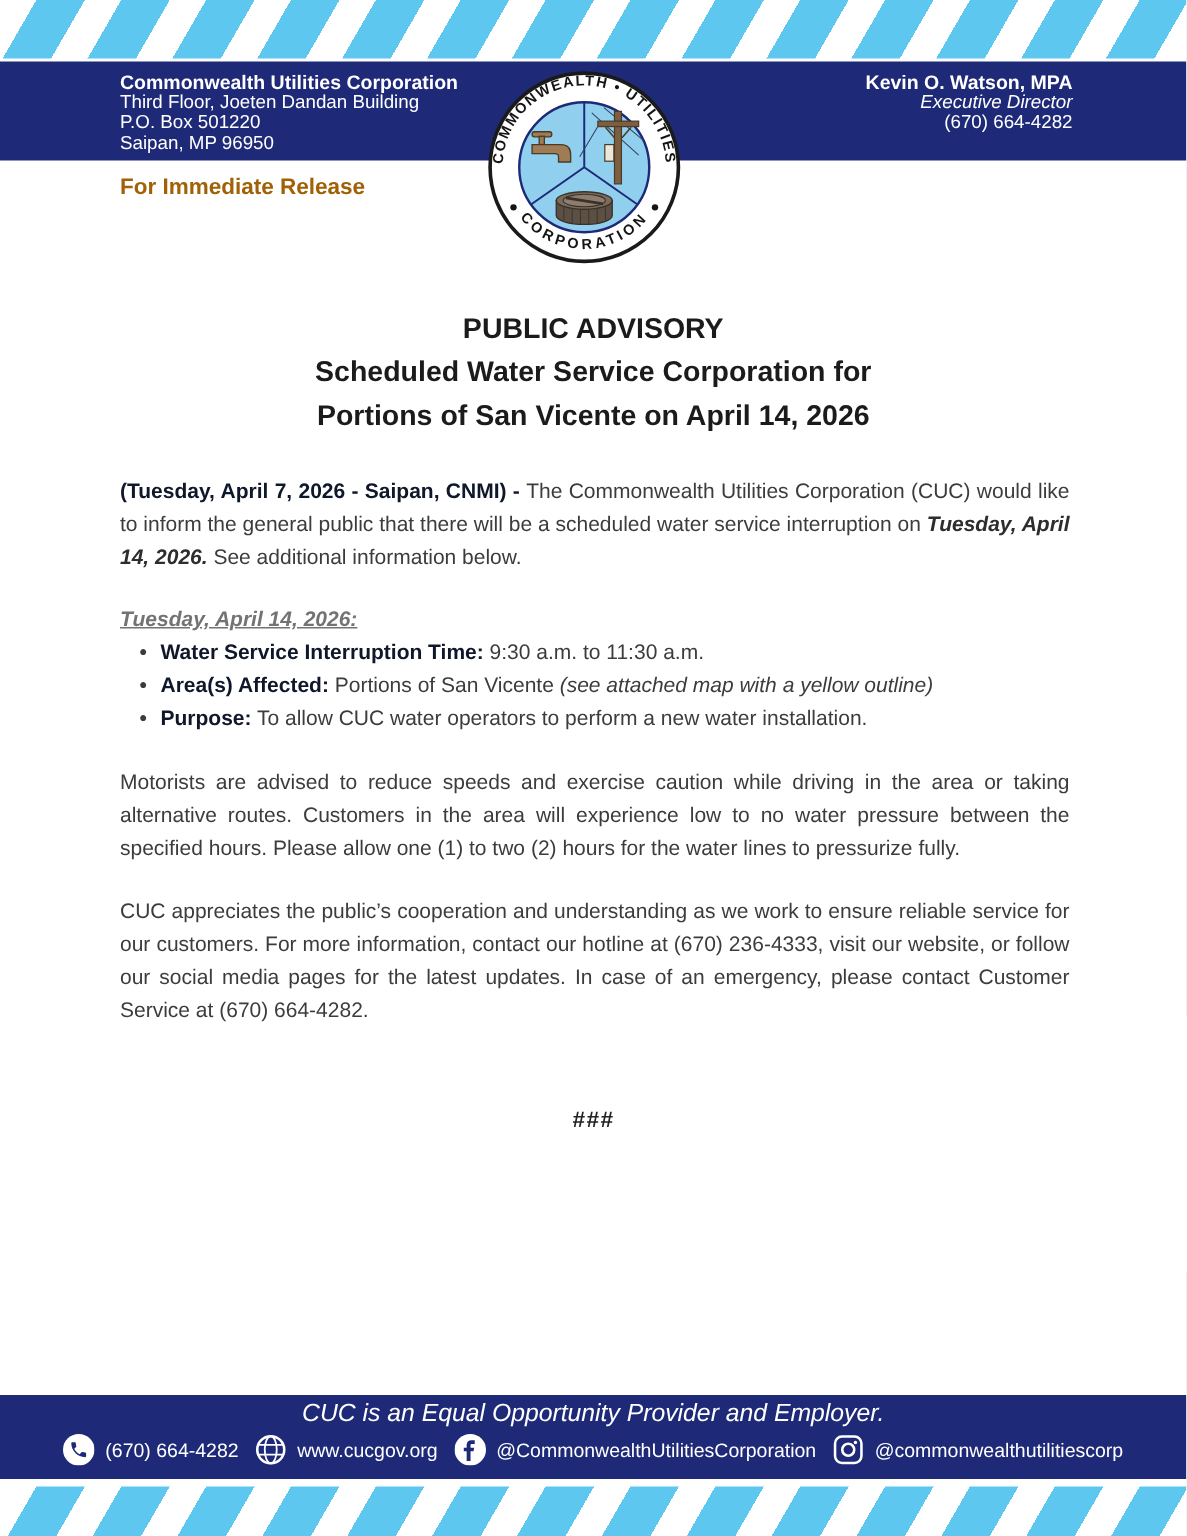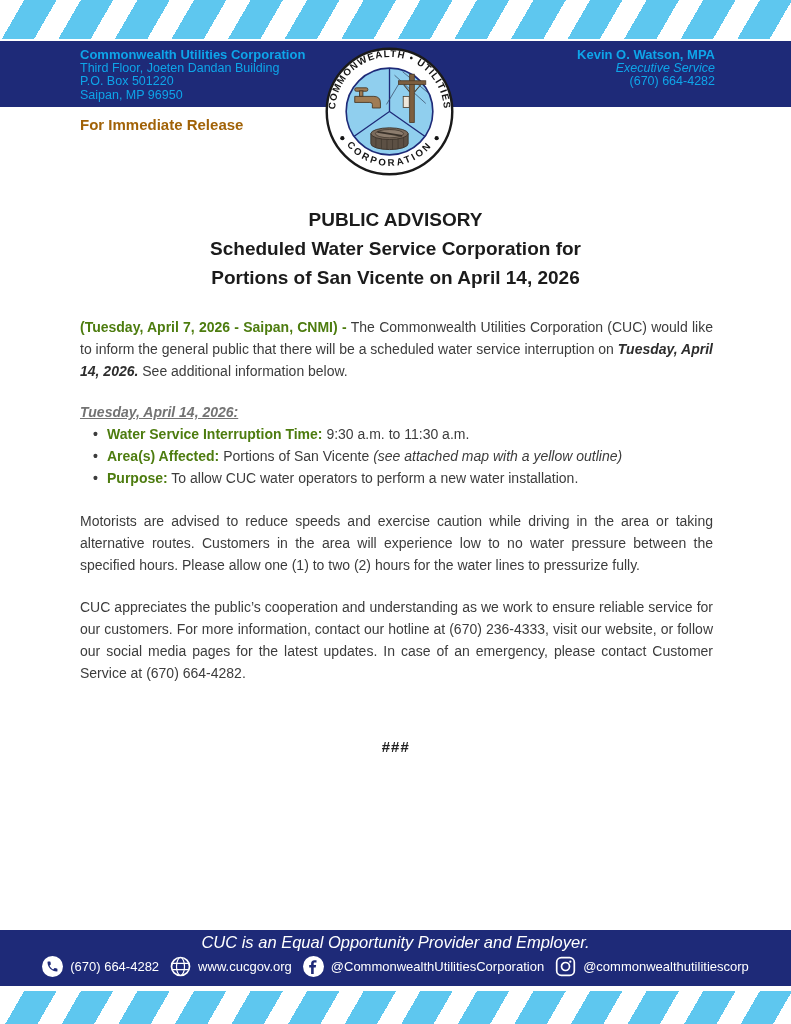--- a/index.html
+++ b/index.html
@@ -7,21 +7,21 @@
     position:relative;width:791px;height:1024px;background:#ffffff;
     font-family:"Liberation Sans",sans-serif;overflow:hidden;margin:0 auto;
   }
   .stripes{
     background:repeating-linear-gradient(120deg,#ffffff 0 21px,#5ec7ef 21px 49px);
   }
   .stripes-top{position:absolute;top:0;left:0;right:0;height:39px;}
   .navy-band{
     position:absolute;top:41px;left:0;right:0;height:66px;background:#1e2a78;
     display:flex;justify-content:space-between;box-sizing:border-box;
-    padding:7px 76px 0 80px;color:#0ea5e9;
+    padding:7px 76px 0 80px;color:#ffffff;
   }
   .header-left{font-size:12.5px;line-height:13.6px;}
   .header-right{font-size:12.5px;line-height:13.6px;text-align:right;}
   .org-name,.contact-name{font-weight:bold;font-size:13px;}
   .contact-title{font-style:italic;}
   .logo-wrap{position:absolute;top:46px;left:324px;width:131px;height:131px;z-index:5;}
   .release{position:absolute;top:116px;left:80px;font-weight:bold;font-size:15px;color:#a16207;}
   .title-block{
     position:absolute;top:205px;left:0;right:0;text-align:center;
     font-weight:bold;font-size:19px;line-height:29px;color:#1b1b1b;
@@ -29,21 +29,21 @@
   .content{
     position:absolute;top:306px;left:80px;width:633px;
     font-size:14px;line-height:22px;color:#3c3c3c;
   }
   .para{text-align:justify;margin:0 0 0 0;}
   .p1{margin-top:10px;}
   .sched{margin-top:19px;}
   .sched-head{font-weight:bold;font-style:italic;text-decoration:underline;color:#737373;}
   .bullet-item{position:relative;padding-left:27px;}
   .bullet-dot{position:absolute;left:13px;top:0;font-weight:bold;}
-  .b{font-weight:bold;color:#4d7c0f;}
+  .b{font-weight:bold;color:#0f172a;}
   .bi{font-weight:bold;font-style:italic;color:#2d2d2d;}
   .it{font-style:italic;}
   .p2{margin-top:21px;}
   .p3{margin-top:20px;}
   .end-mark{position:absolute;top:738px;left:0;right:0;text-align:center;
     font-weight:bold;font-style:italic;font-size:15px;color:#222222;letter-spacing:1px;}
   .footer-navy{
     position:absolute;top:930px;left:0;right:0;height:56px;background:#1e2a78;color:#ffffff;
   }
   .eeo{ text-align:center;font-style:italic;font-size:16.5px;margin-top:3px;}
@@ -61,21 +61,21 @@
 
   <div class="navy-band">
     <div class="header-left">
       <div class="org-name">Commonwealth Utilities Corporation</div>
       <div>Third Floor, Joeten Dandan Building</div>
       <div>P.O. Box 501220</div>
       <div>Saipan, MP 96950</div>
     </div>
     <div class="header-right">
       <div class="contact-name">Kevin O. Watson, MPA</div>
-      <div class="contact-title">Executive Service</div>
+      <div class="contact-title">Executive Director</div>
       <div>(670) 664-4282</div>
     </div>
   </div>
 
   <div class="logo-wrap">
     <svg width="131" height="131" viewBox="0 0 130 130">
       <circle cx="65" cy="65" r="62.3" fill="#ffffff" stroke="#1a1a1a" stroke-width="2.4"></circle>
       <circle cx="65" cy="65" r="43" fill="#90cfee" stroke="#1e2a78" stroke-width="1.6"></circle>
 
       <path d="M65 22.5 L65 65 L30 89.5 M65 65 L100 89.5" stroke="#1e2a78" stroke-width="1.3" fill="none"></path>

